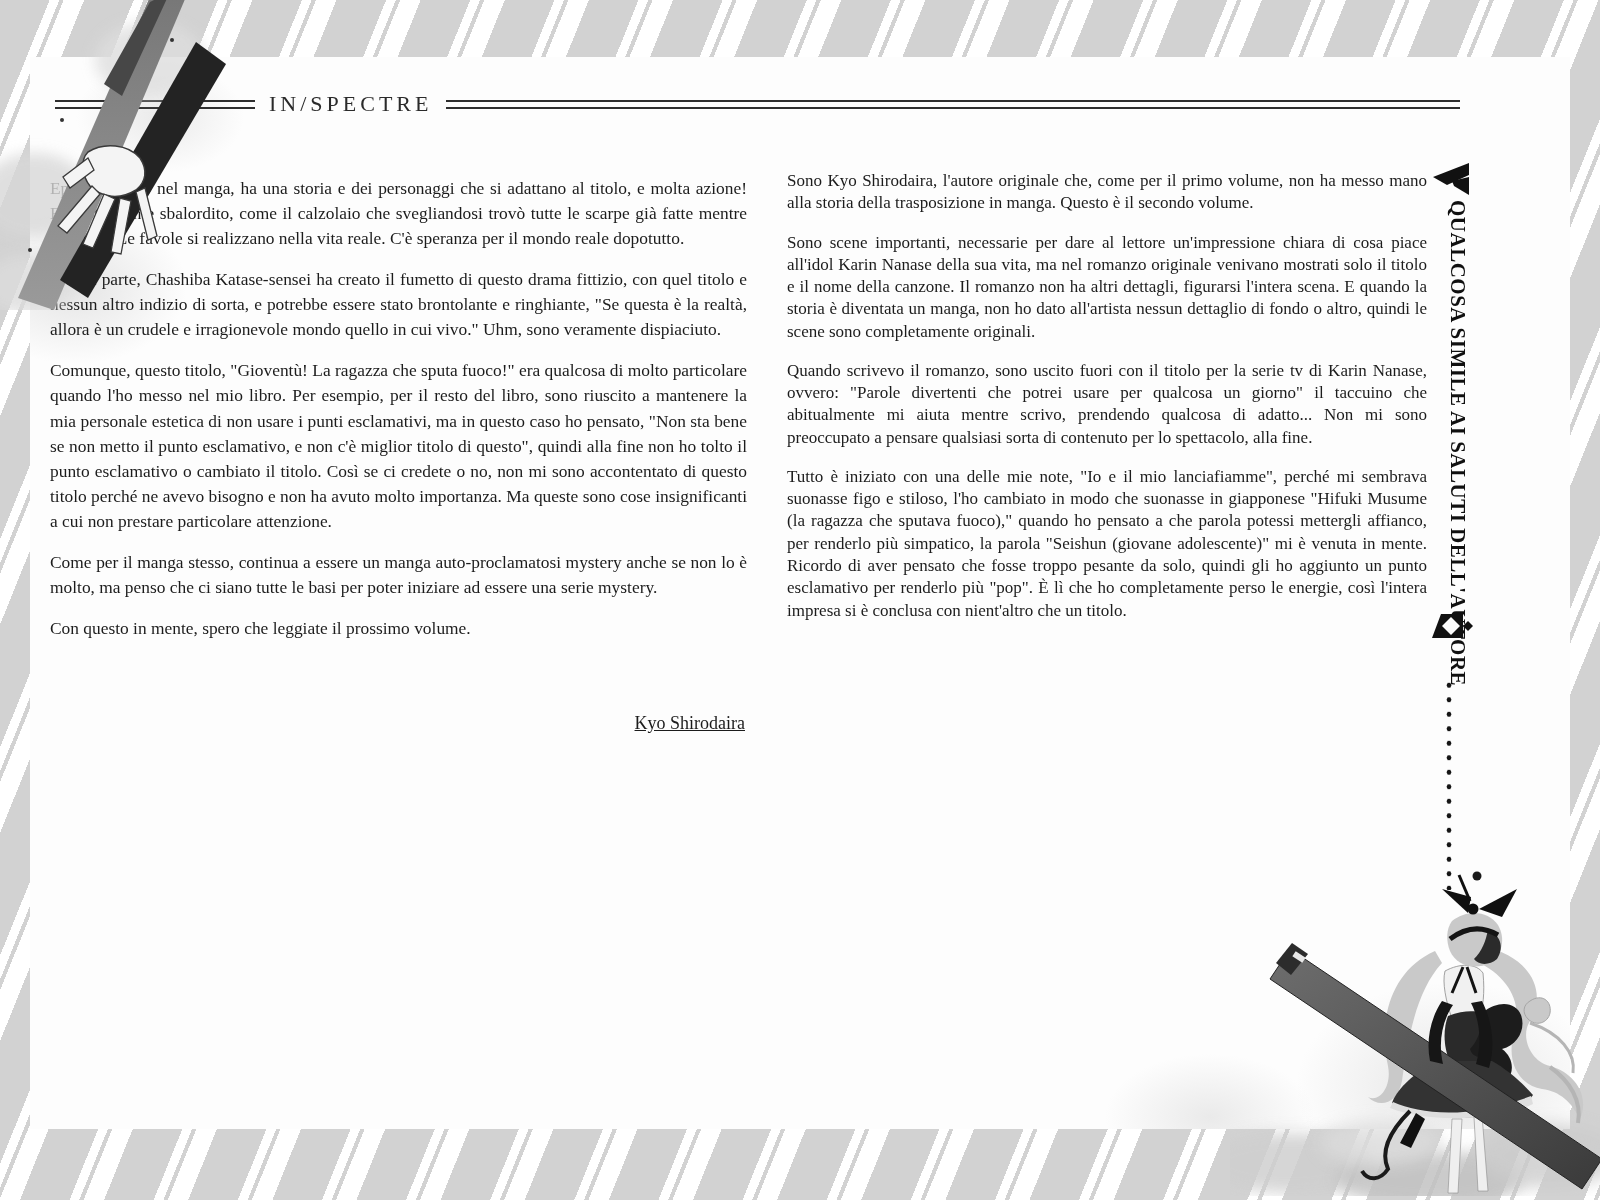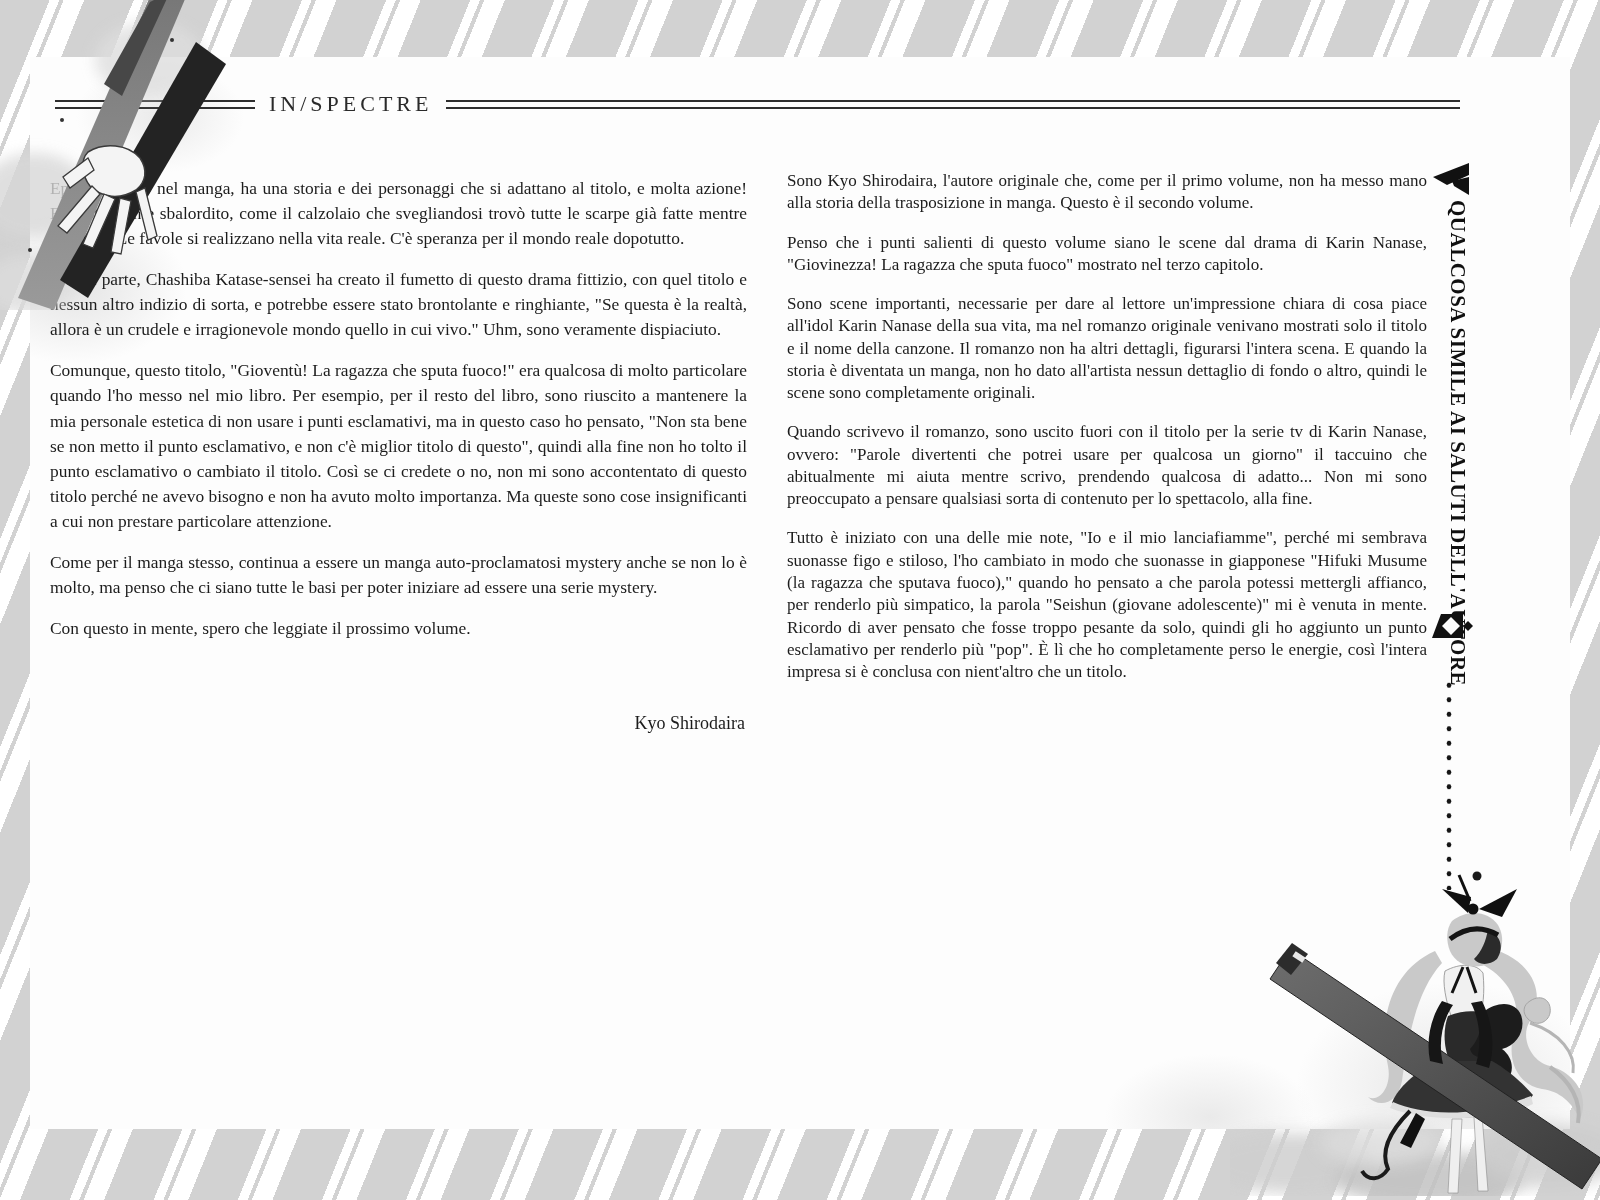--- a/index.html
+++ b/index.html
@@ -29,21 +29,21 @@
   .dbl.left{width:200px;}
   .dbl.right{flex:1;}
   .header .title{
     padding:0 14px;font-size:22px;letter-spacing:4px;color:#2a2a2a;white-space:nowrap;
   }
   .col{position:absolute;z-index:2;color:#1c1c1c;text-align:justify;}
   .col p{margin:0 0 16px 0;}
   .col-left{left:50px;top:176px;width:697px;font-size:17.4px;line-height:1.44;}
   .col-right{left:775px;top:170px;width:640px;font-size:17px;line-height:1.31;margin-left:12px;}
   .col-right p{margin:0 0 17px 0;}
-  .signature{margin-top:70px;text-align:right;font-size:18px;padding-right:2px;}
+  .signature{margin-top:70px;text-align:right;font-size:18px;padding-right:2px;text-decoration:underline;}
   .v-title{
     position:absolute;left:1428px;top:200px;height:418px;width:42px;z-index:2;
     writing-mode:vertical-rl;
     font-size:21px;font-weight:bold;letter-spacing:.5px;color:#101010;
     white-space:nowrap;text-align:center;
   }
   .icon-top{position:absolute;left:1432px;top:162px;z-index:2;}
   .icon-bottom{position:absolute;left:1431px;top:612px;z-index:2;}
   .dotline{
     position:absolute;left:1446px;top:678px;width:6px;height:212px;z-index:2;
@@ -68,21 +68,20 @@
   <p>Eppure eccolo nel manga, ha una storia e dei personaggi che si adattano al titolo, e molta azione! Ero totalmente sbalordito, come il calzolaio che svegliandosi trovò tutte le scarpe già fatte mentre dormiva. Le favole si realizzano nella vita reale. C'è speranza per il mondo reale dopotutto.</p>
   <p>D'altra parte, Chashiba Katase-sensei ha creato il fumetto di questo drama fittizio, con quel titolo e nessun altro indizio di sorta, e potrebbe essere stato brontolante e ringhiante, "Se questa è la realtà, allora è un crudele e irragionevole mondo quello in cui vivo." Uhm, sono veramente dispiaciuto.</p>
   <p>Comunque, questo titolo, "Gioventù! La ragazza che sputa fuoco!" era qualcosa di molto particolare quando l'ho messo nel mio libro. Per esempio, per il resto del libro, sono riuscito a mantenere la mia personale estetica di non usare i punti esclamativi, ma in questo caso ho pensato, "Non sta bene se non metto il punto esclamativo, e non c'è miglior titolo di questo", quindi alla fine non ho tolto il punto esclamativo o cambiato il titolo. Così se ci credete o no, non mi sono accontentato di questo titolo perché ne avevo bisogno e non ha avuto molto importanza. Ma queste sono cose insignificanti a cui non prestare particolare attenzione.</p>
   <p>Come per il manga stesso, continua a essere un manga auto-proclamatosi mystery anche se non lo è molto, ma penso che ci siano tutte le basi per poter iniziare ad essere una serie mystery.</p>
   <p>Con questo in mente, spero che leggiate il prossimo volume.</p>
   <div class="signature">Kyo Shirodaira</div>
 </div>
 
 <div class="col col-right">
   <p>Sono Kyo Shirodaira, l'autore originale che, come per il primo volume, non ha messo mano alla storia della trasposizione in manga. Questo è il secondo volume.</p>
-  <p>Penso che i punti salienti di questo volume siano le scene dal drama di Karin Nanase, "Giovinezza! La ragazza che sputa fuoco" mostrato nel terzo capitolo.</p>
   <p>Sono scene importanti, necessarie per dare al lettore un'impressione chiara di cosa piace all'idol Karin Nanase della sua vita, ma nel romanzo originale venivano mostrati solo il titolo e il nome della canzone. Il romanzo non ha altri dettagli, figurarsi l'intera scena. E quando la storia è diventata un manga, non ho dato all'artista nessun dettaglio di fondo o altro, quindi le scene sono completamente originali.</p>
   <p>Quando scrivevo il romanzo, sono uscito fuori con il titolo per la serie tv di Karin Nanase, ovvero: "Parole divertenti che potrei usare per qualcosa un giorno" il taccuino che abitualmente mi aiuta mentre scrivo, prendendo qualcosa di adatto... Non mi sono preoccupato a pensare qualsiasi sorta di contenuto per lo spettacolo, alla fine.</p>
   <p>Tutto è iniziato con una delle mie note, "Io e il mio lanciafiamme", perché mi sembrava suonasse figo e stiloso, l'ho cambiato in modo che suonasse in giapponese "Hifuki Musume (la ragazza che sputava fuoco)," quando ho pensato a che parola potessi mettergli affianco, per renderlo più simpatico, la parola "Seishun (giovane adolescente)" mi è venuta in mente. Ricordo di aver pensato che fosse troppo pesante da solo, quindi gli ho aggiunto un punto esclamativo per renderlo più "pop". È lì che ho completamente perso le energie, così l'intera impresa si è conclusa con nient'altro che un titolo.</p>
 </div>
 
 <div class="icon-top">
   <svg width="38" height="36" viewBox="0 0 38 36">
     <polygon points="1,15 37,1 37,13 15,23" fill="#111"></polygon>
     <polygon points="20,19 37,15 37,33 22,24" fill="#111"></polygon>
   </svg>

